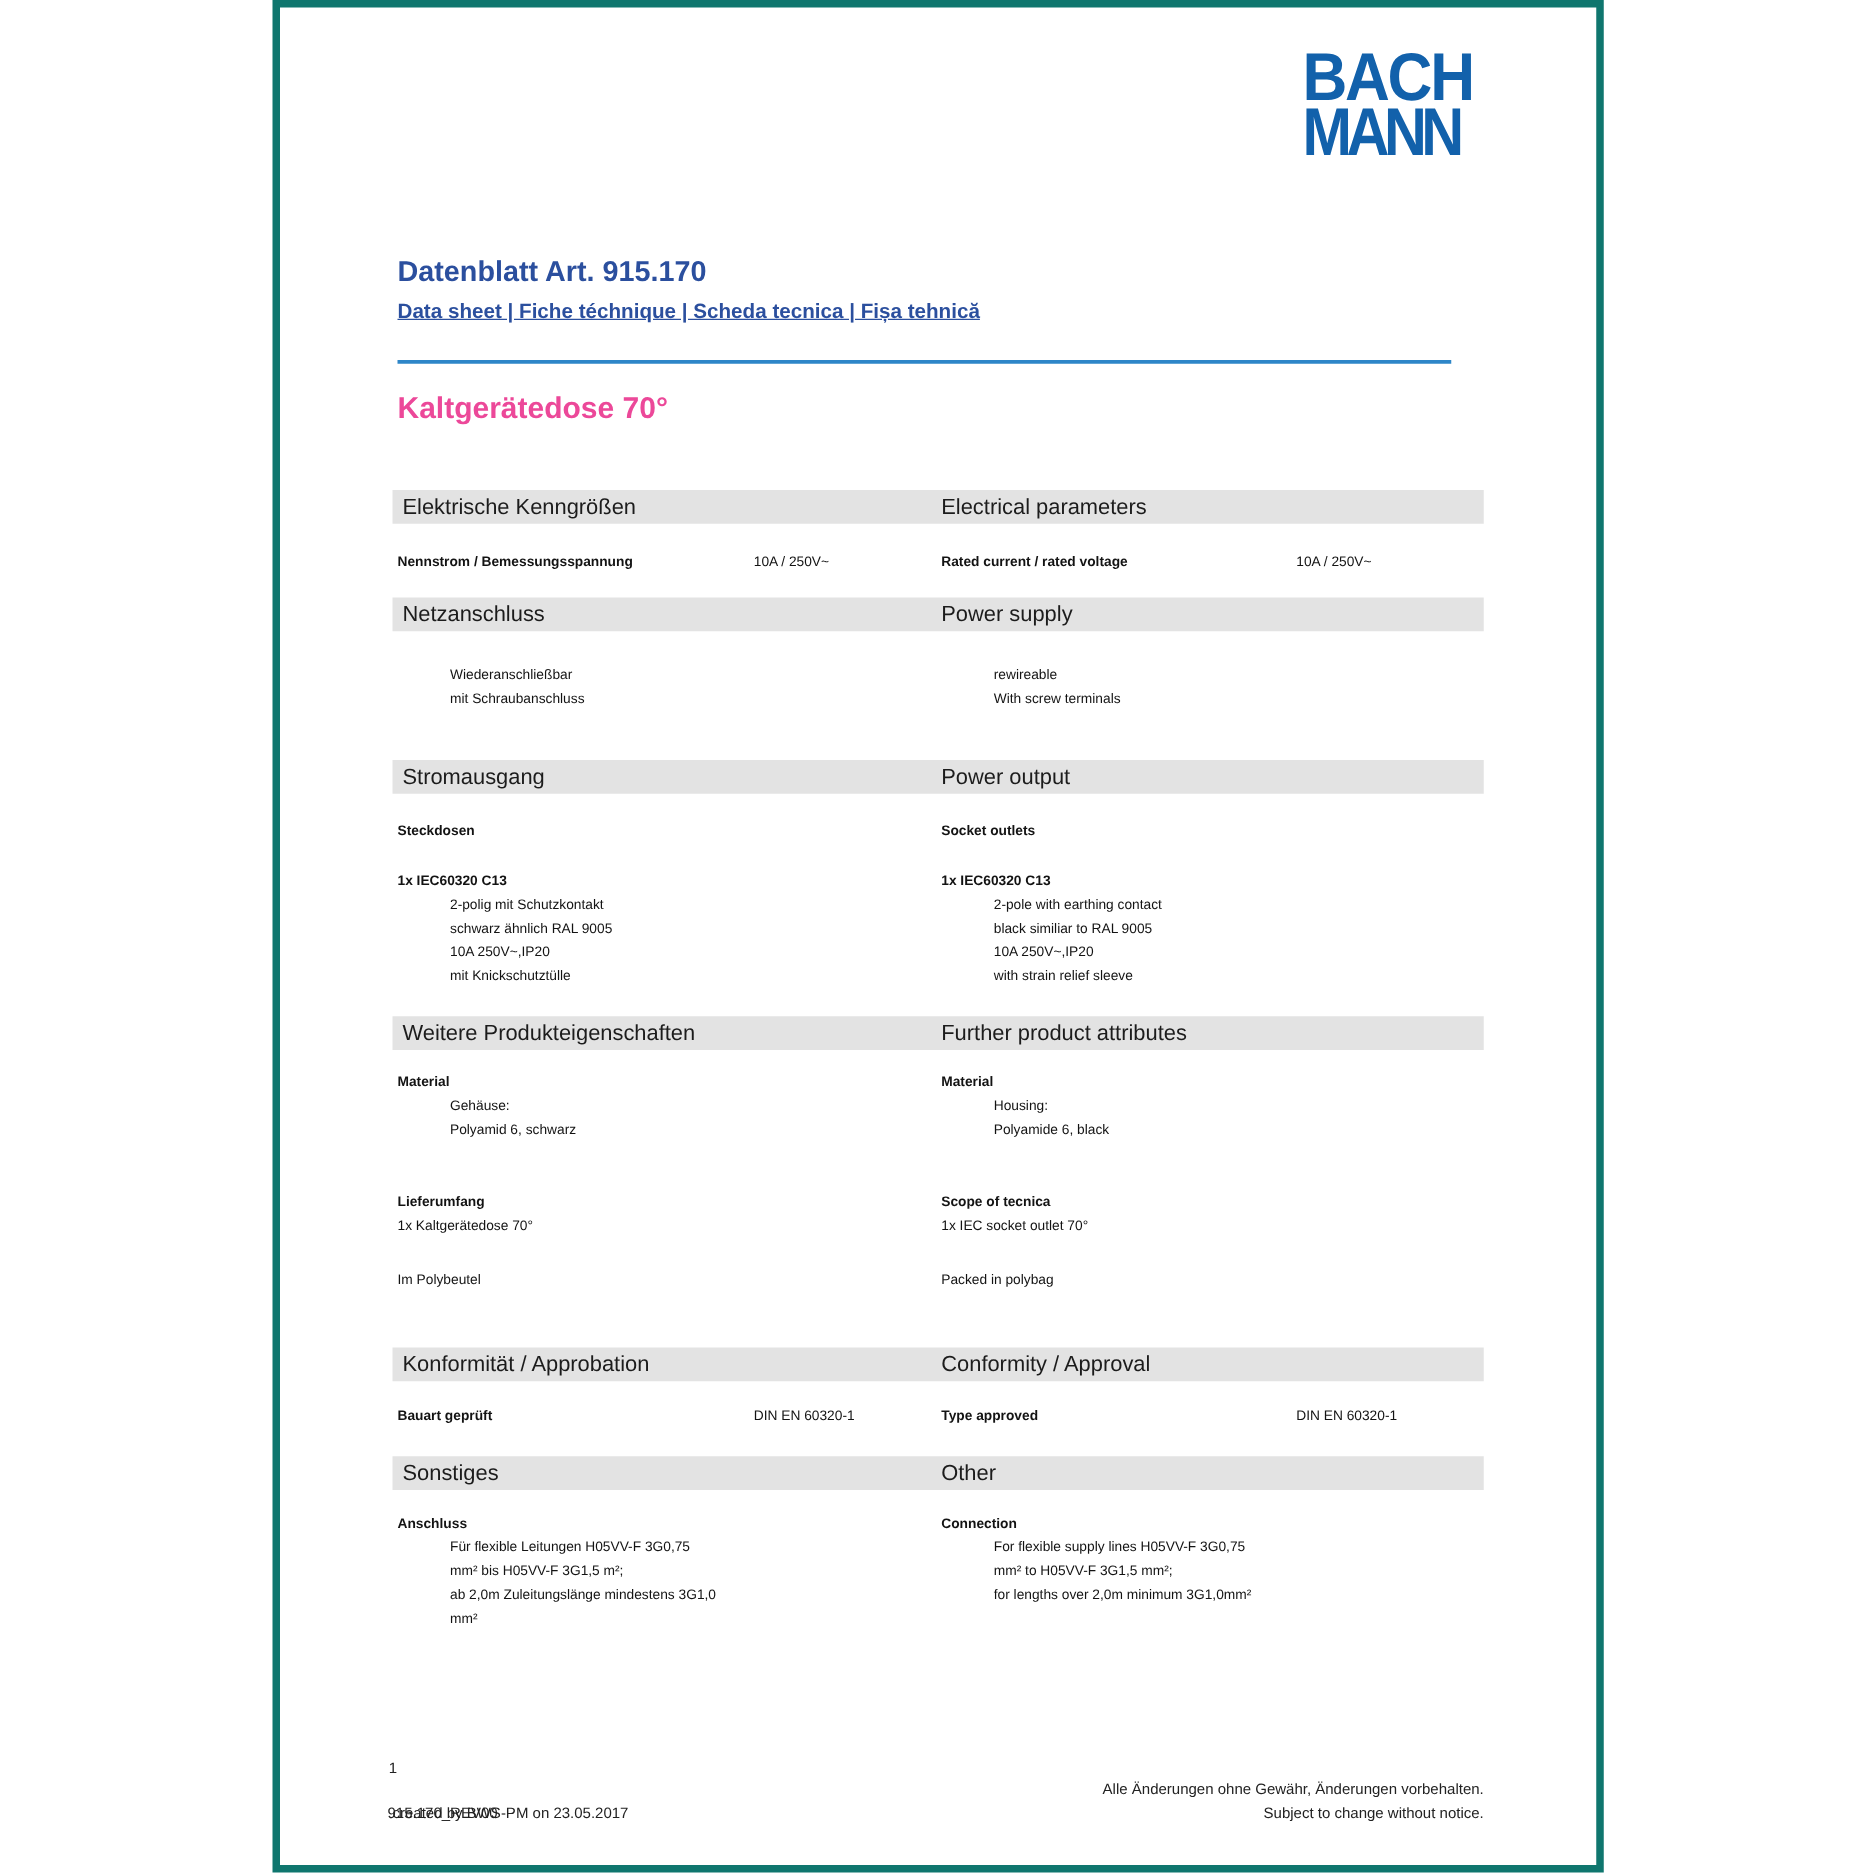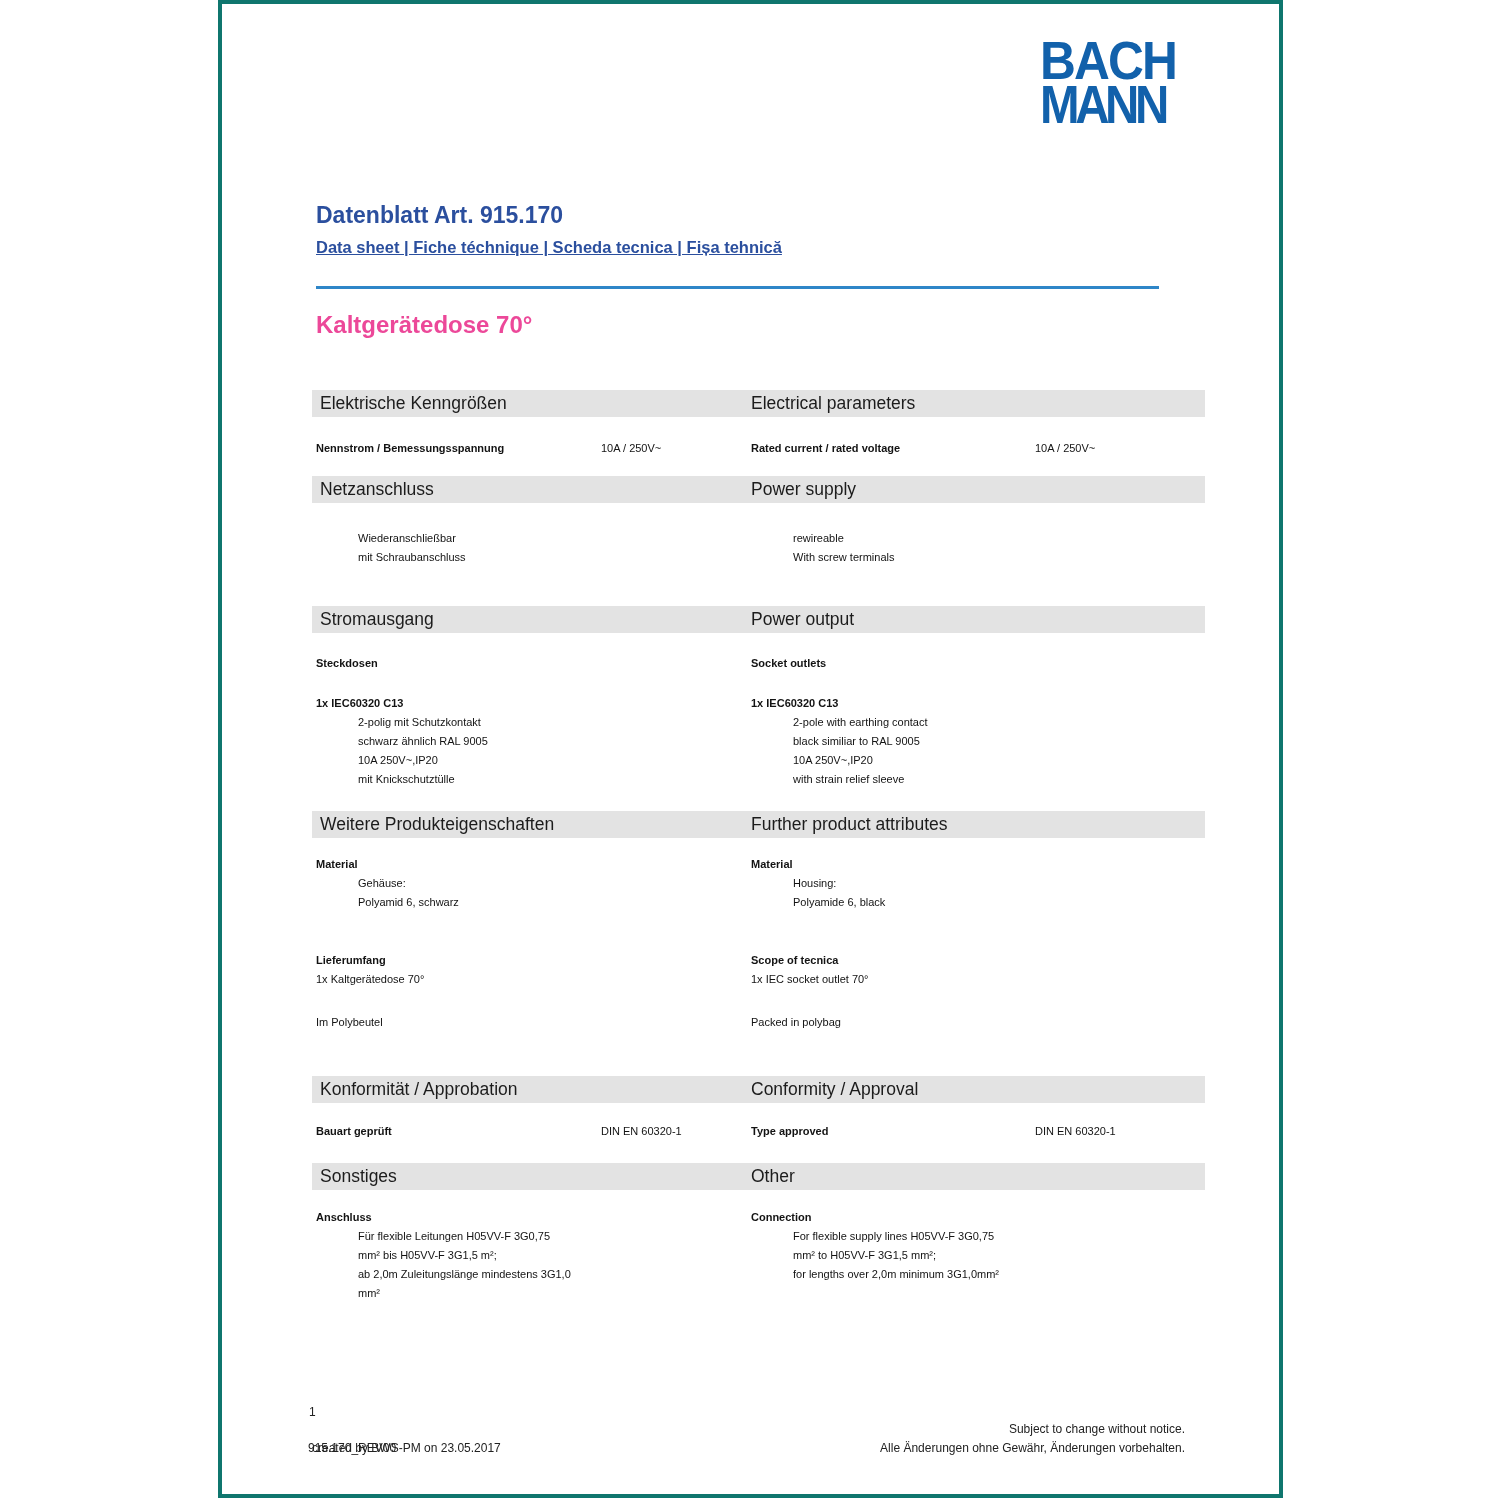--- a/index.html
+++ b/index.html
@@ -2,39 +2,39 @@
 <html><head>
 <meta charset="utf-8">
 <style>
   html,body { margin:0; padding:0; }
   body {
     width:1500px; height:1500px; background:#ffffff; position:relative;
     font-family:"Liberation Sans", sans-serif; color:#111;
   }
   .page {
     position:absolute; left:218px; top:0; width:1065px; height:1498px;
-    box-sizing:border-box; border:4px solid #0f766e; background:#fff;
+    box-sizing:border-box; border:6px solid #0f766e; background:#fff;
   }
   .abs { position:absolute; }
 
   
   .logo { position:absolute; left:818px; top:34px; color:#1261ab; font-weight:bold; }
   .logo-line { font-size:54px; line-height:0.82; letter-spacing:-2px;
                transform:scaleX(0.92); transform-origin:left; }
   .logo-line.l2 { letter-spacing:-5px; transform:scaleX(0.88); }
 
   
   .doc-title    { left:94px; top:198px;  font-size:23px;   font-weight:bold; color:#2b4f9e; }
   .doc-subtitle { left:94px; top:234px;  font-size:16.5px; font-weight:bold; color:#2b4f9e;text-decoration:underline; }
   .rule         { left:94px; top:282px;  width:843px; height:3px; background:#2e86c8; }
   .product-title{ left:94px; top:307px;  font-size:24px; font-weight:bold; color:#ec4899; }
 
   
   .bar { position:absolute; left:90px; width:873px; height:27px; background:#e3e3e3;
-         font-size:17.5px; color:#1c1c1c;padding-left:20px; }
+         font-size:17.5px; color:#1c1c1c; }
   .bar .hde { position:absolute; left:8px;   top:3px; white-space:nowrap; }
   .bar .hen { position:absolute; left:439px; top:3px; white-space:nowrap; }
 
   
   .row { position:absolute; left:0; top:0; width:100%; }
   .t   { font-size:11px; line-height:19px; color:#131313; }
   .b   { font-weight:bold; }
   .pre { white-space:pre-line;margin-left:42px; }
   .de  { left:94px; }  .en { left:529px; }
   .val-de { left:379px; } .val-en { left:813px; }
@@ -166,17 +166,17 @@
       <div class="t pre">For flexible supply lines H05VV-F 3G0,75
 mm² to H05VV-F 3G1,5 mm²;
 for lengths over 2,0m minimum 3G1,0mm²</div>
     </div>
   </div>
 
   <div class="abs ft" style="left:87px; top:1401px">1</div>
   <div class="abs ft" style="left:86px; top:1437px">915.170_REV00</div>
   <div class="abs ft footer-center" style="top:1437px">created by BWS-PM on 23.05.2017</div>
   <div class="abs ft footer-right" style="top:1416px">
+    <div>Alle Änderungen ohne Gewähr, Änderungen vorbehalten.</div>
     <div>Subject to change without notice.</div>
-    <div>Alle Änderungen ohne Gewähr, Änderungen vorbehalten.</div>
   </div>
 
 </div>
 
 </body></html>

